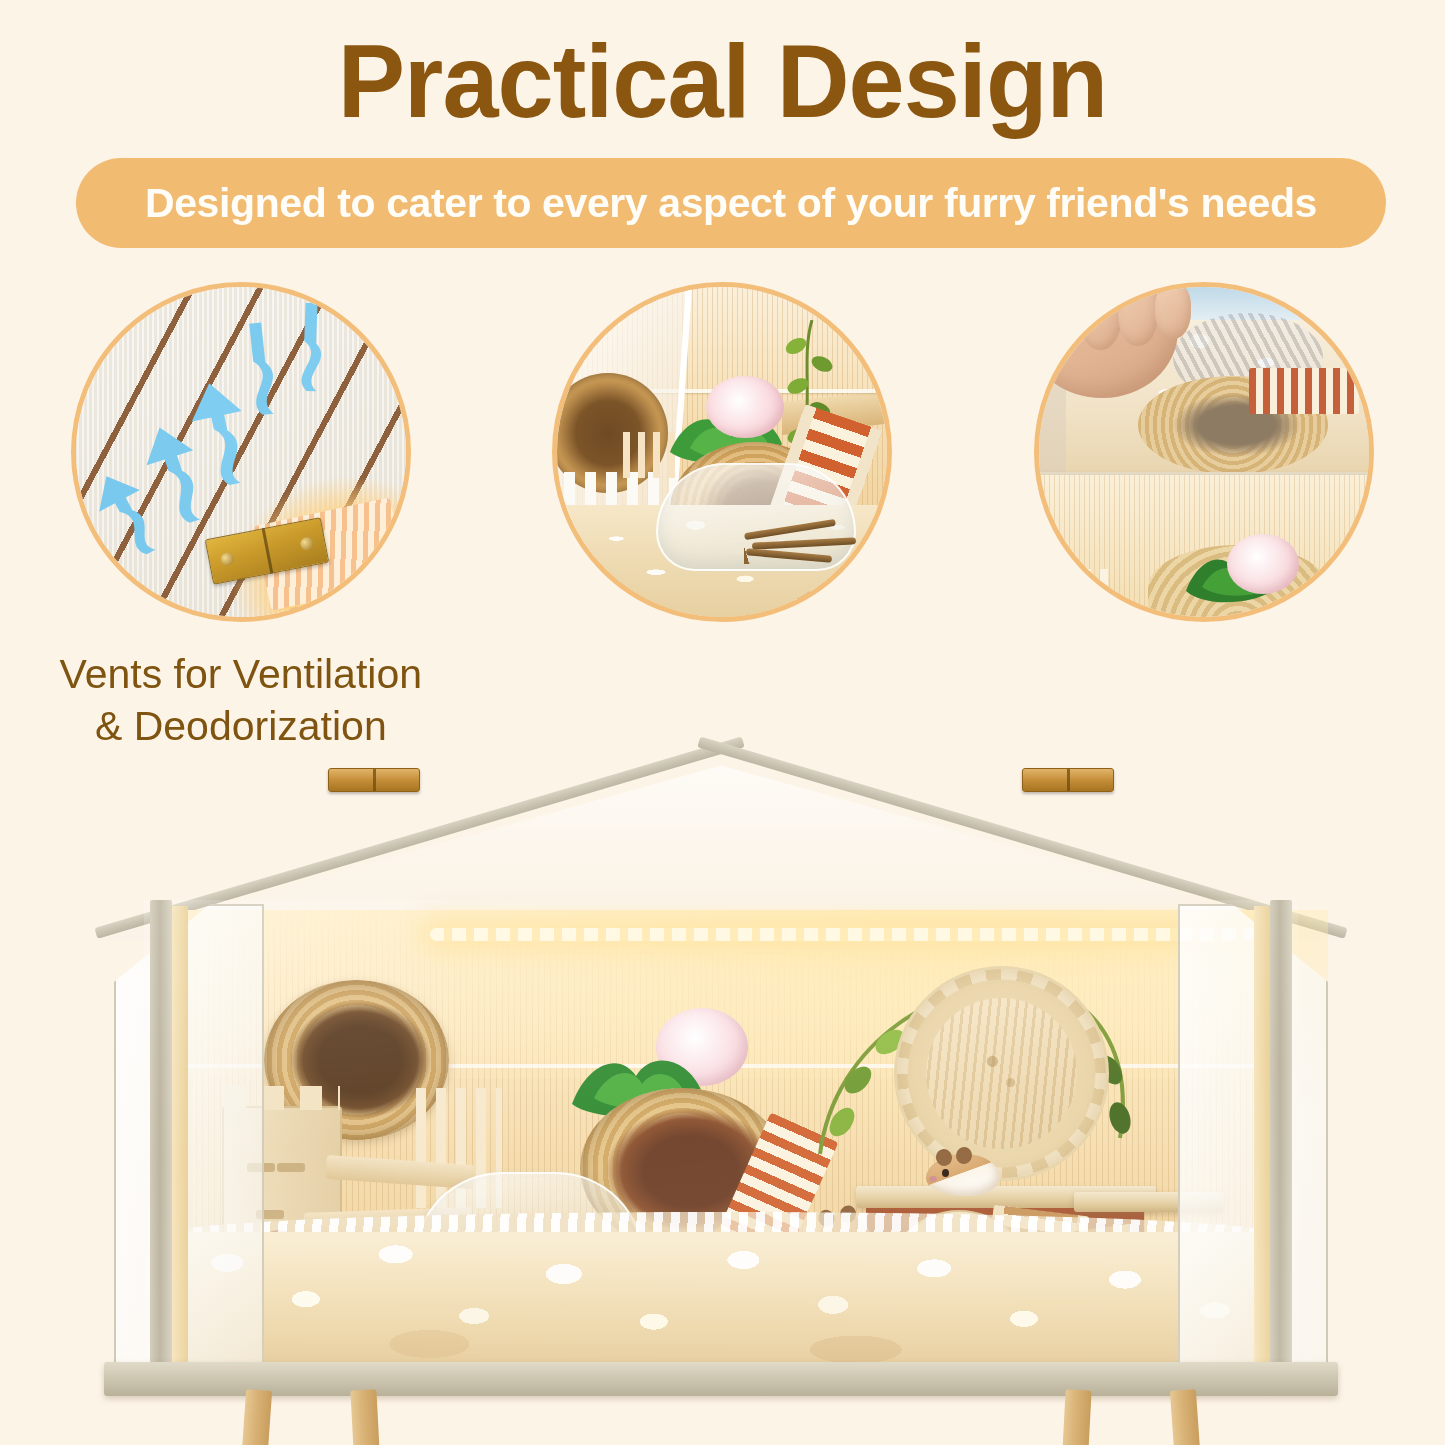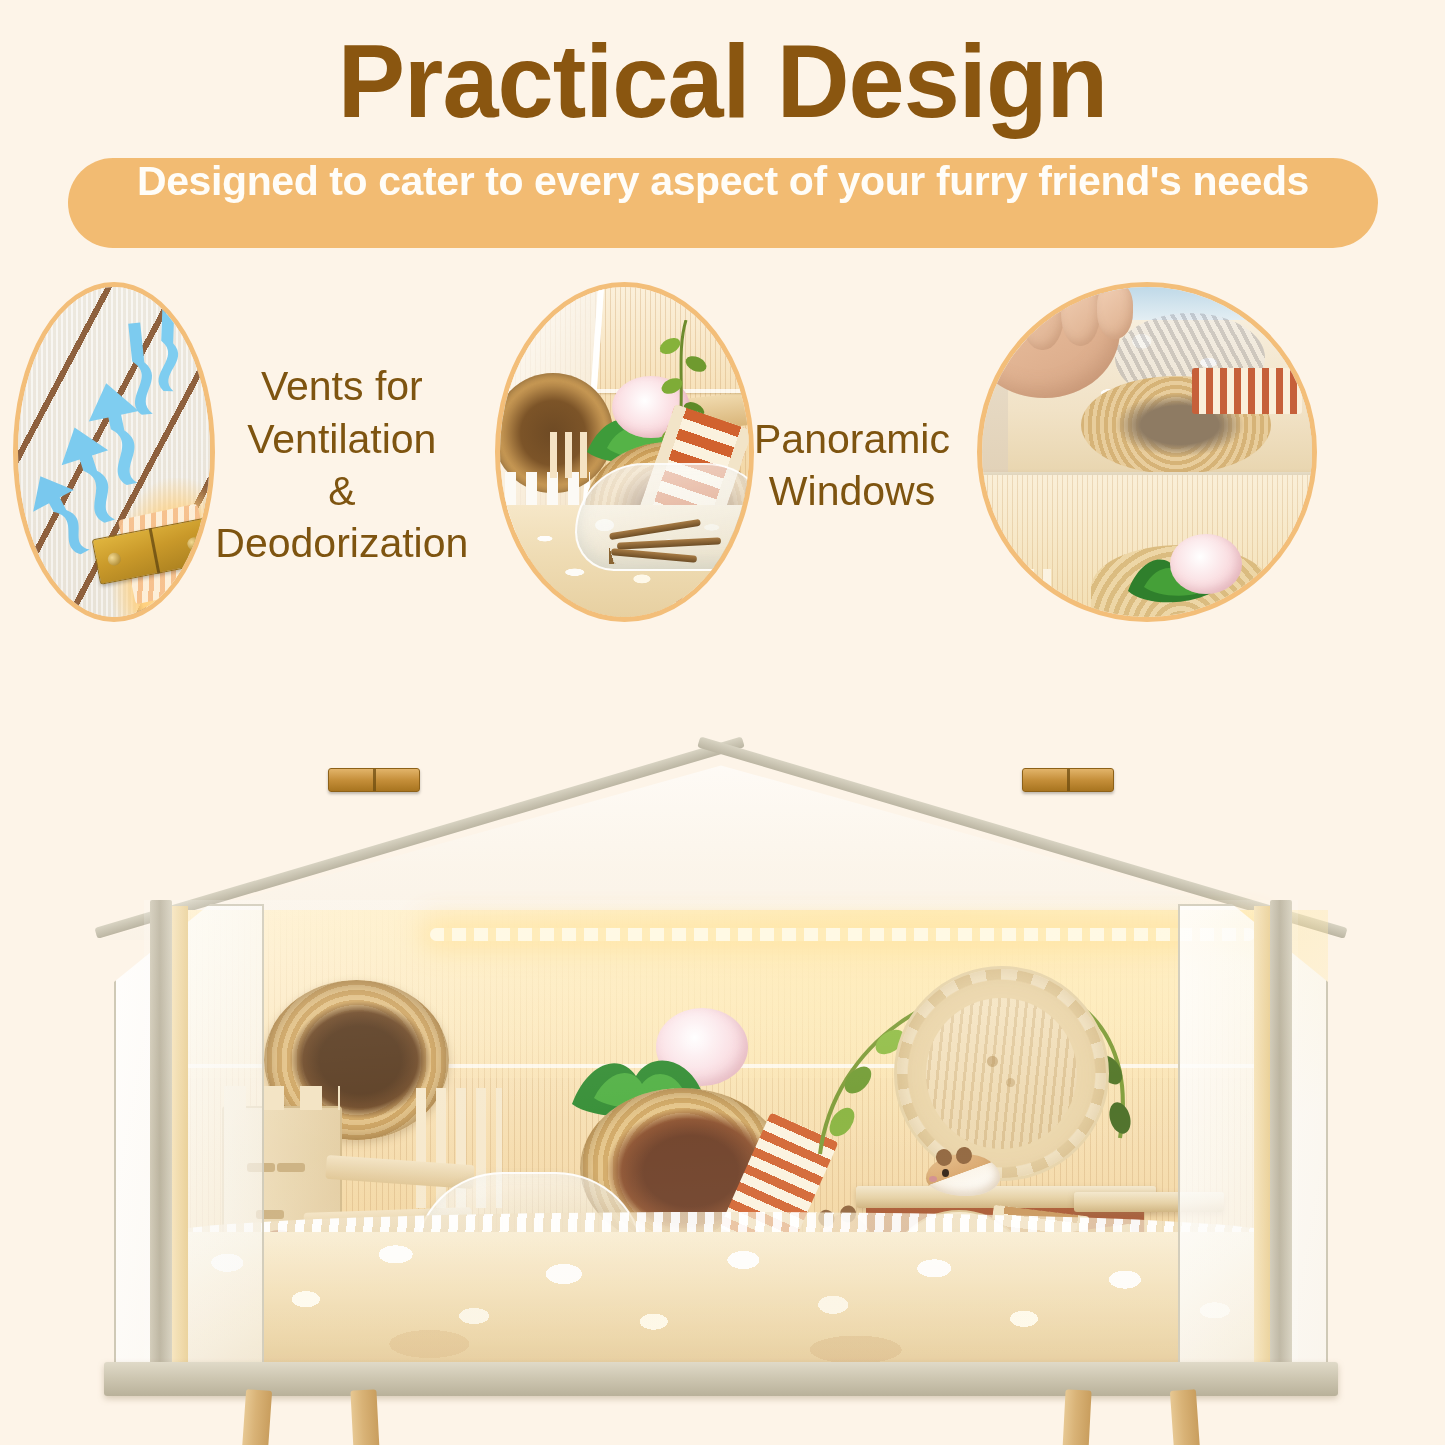--- a/index.html
+++ b/index.html
@@ -17,40 +17,40 @@
     text-align:center;
     font-size:104px;
     font-weight:bold;
     letter-spacing:-1px;
     color:#8A5610;
     line-height:1.1;
     transform:scaleX(0.97);
   }
 
   .subtitle-pill {
-    position:absolute; top:158px; left:68px;
+    position:absolute; top:158px; left:76px;
     width:1310px; height:90px;
     background:#F2BB72;
     border-radius:45px;
-    display:flex; justify-content:center;
+    display:flex; align-items:center; justify-content:center;
   }
   .subtitle-text {
     color:#FFFDF8;
     font-size:41px;
     font-weight:bold;
     letter-spacing:-0.4px;
     white-space:nowrap;
   }
 
   
   .features {
     position:absolute; top:282px; left:0; width:100%;
     display:flex; justify-content:space-around; align-items:flex-start;
   }
-  .feature { width:455px; display:flex; flex-direction:row; align-items:center; }
+  .feature { width:455px; display:flex; flex-direction:column; align-items:center; }
 
   .circle-wrap {
     width:340px; height:340px;
     border-radius:50%;
     border:5px solid #F3BE79;
     overflow:hidden;
     position:relative;
     background:#F6EADA;
   }
   .circle-inner { position:absolute; inset:0; overflow:hidden; }
@@ -696,22 +696,20 @@
 
         <div class="c2-bedding"></div>
         <div class="c2-dome"></div>
         <div class="c2-sticks">
           <span class="stick" style="left:0;  top:8px;  width:92px; transform:rotate(-9deg);"></span>
           <span class="stick" style="left:8px; top:22px; width:104px;transform:rotate(-3deg);"></span>
           <span class="stick" style="left:2px; top:34px; width:86px; transform:rotate(5deg);"></span>
         </div>
       </div>
     </div>
-    <div class="feature-label">Panoramic
-Windows</div>
   </div>
 
   <div class="feature">
     <div class="circle-wrap">
       <div class="circle-inner">
         <div class="c3-top">
           <div class="c3-sky"></div>
           <div class="c3-bedding"></div>
           <div class="c3-wheelghost"></div>
           <div class="c3-nest"></div>

